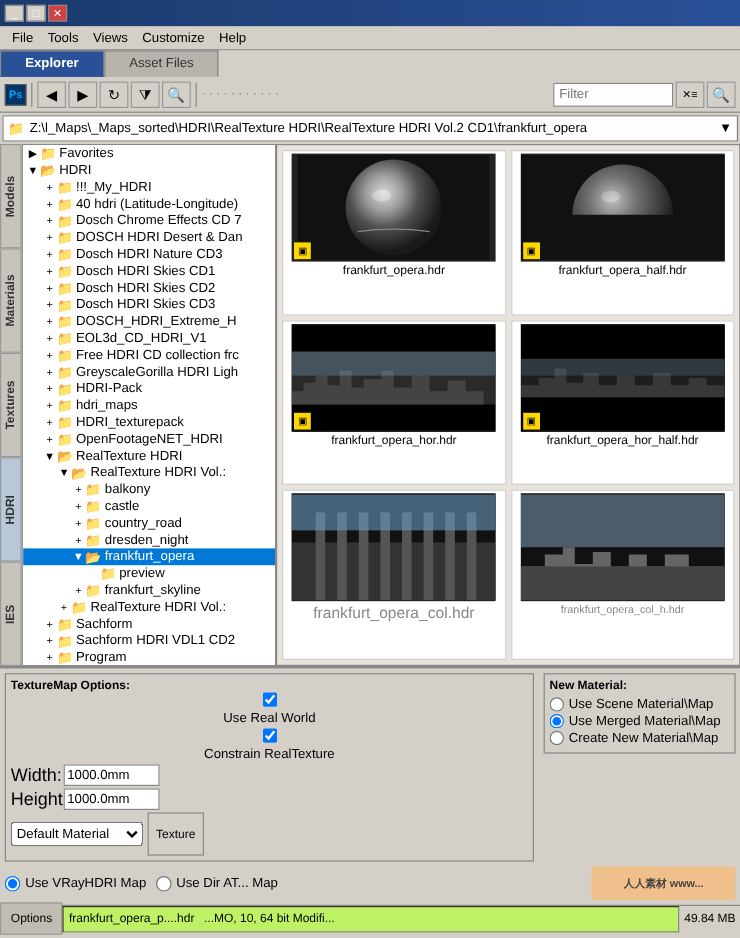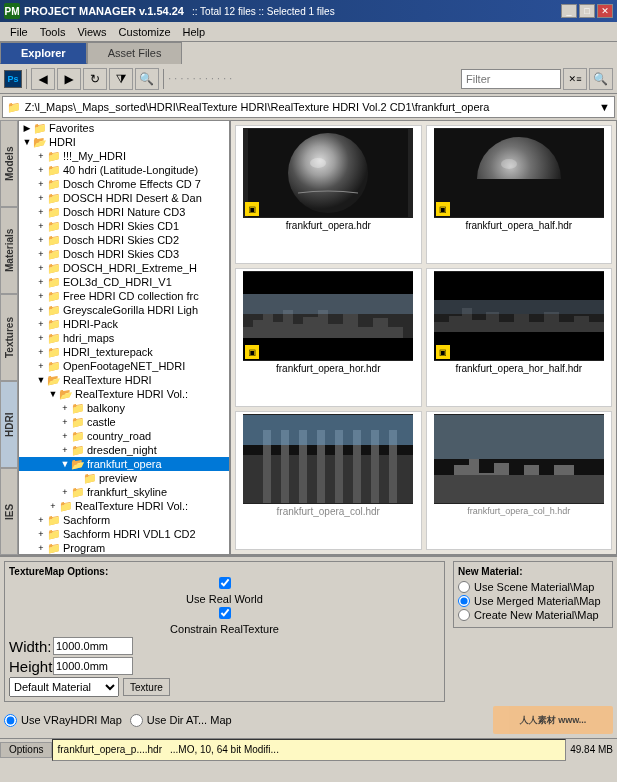--- a/index.html
+++ b/index.html
@@ -57,53 +57,48 @@
     .bottom-panel { background: #d4d0c8; border-top: 2px solid #888; padding: 4px; display: flex; flex-direction: column; gap: 2px; }
     .bottom-row1 { display: flex; gap: 8px; align-items: flex-start; }
     .texturemap-options { border: 1px solid #888; padding: 4px; flex: 1; }
     .texturemap-title { font-size: 10px; font-weight: bold; margin-bottom: 0; }
     .checkbox-row { display: flex; align-items: center; gap: 4px; margin-bottom: 2px; flex-direction: column; }
     .checkbox-row input[type=checkbox] { width: 12px; height: 12px; }
     .size-row { display: flex; align-items: center; gap: 4px; margin-bottom: 2px; }
     .size-label { font-size: 15px; width: 40px; }
     .size-input { width: 80px; height: 18px; border: 1px solid #888; background: white; padding: 0 2px; font-size: 11px; }
     .material-dropdown { height: 20px; width: 110px; font-size: 11px; }
-    .texture-btn { height: 18px; padding: 0 6px; font-size: 10px; background: #d4d0c8; border: 1px solid #888; cursor: pointer; }
+    .texture-btn { height: 36px; padding: 0 6px; font-size: 10px; background: #d4d0c8; border: 1px solid #888; cursor: pointer; }
 
     .new-material-box { border: 1px solid #888; padding: 4px; min-width: 160px; }
     .new-material-title { font-size: 10px; font-weight: bold; margin-bottom: 4px; }
     .radio-row { display: flex; align-items: center; gap: 4px; margin-bottom: 2px; }
     .radio-row input[type=radio] { width: 12px; height: 12px; }
 
     .bottom-row2 { display: flex; align-items: center; gap: 8px; margin-top: 2px; }
     .radio-vray { display: flex; align-items: center; gap: 4px; }
 
     
     .status-bar { background: #d4d0c8; height: 22px; display: flex; align-items: center; border-top: 1px solid #888; font-size: 10px; }
-    .status-btn { height: 16px; padding: 0 8px; background: #c0bcb4; border: 1px solid #999; cursor: pointer; font-size: 10px; }
-    .status-path { flex: 1; background: #fef9c3; height: 22px; display: flex; align-items: center; padding: 0 4px; font-size: 10px; border: 1px inset #888; }
+    .status-btn { height: 27px; padding: 0 8px; background: #c0bcb4; border: 1px solid #999; cursor: pointer; font-size: 10px; }
+    .status-path { flex: 1; background: #bef264; height: 22px; display: flex; align-items: center; padding: 0 4px; font-size: 10px; border: 1px inset #888; }
     .status-info { padding: 0 4px; font-size: 10px; }
 
     
     ::-webkit-scrollbar { width: 12px; }
     ::-webkit-scrollbar-track { background: #d4d0c8; }
     ::-webkit-scrollbar-thumb { background: #a8a4a0; border: 1px solid #888; }
 
     .pm-icon { width: 16px; height: 16px; background: #1a6b1a; border-radius: 2px; display: flex; align-items: center; justify-content: center; color: white; font-size: 10px; font-weight: bold; }
     .ps-icon { background: #003366; color: #00aaff; font-size: 9px; font-weight: bold; width: 18px; height: 18px; display: flex; align-items: center; justify-content: center; border: 1px solid #555; }
   </style>
 </head>
 <body>
 
 <div class="title-bar">
-  <div class="title-bar-left">
-    <div class="pm-icon">PM</div>
-    <span>PROJECT MANAGER v.1.54.24</span>
-    <span style="font-weight:normal;font-size:10px;margin-left:4px;">:: Total 12 files :: Selected 1 files</span>
-  </div>
   <div class="title-bar-right">
     <div class="title-btn">_</div>
     <div class="title-btn">□</div>
     <div class="title-btn" style="background:#cc4444;color:white;">✕</div>
   </div>
 </div>
 
 <div class="menu-bar">
   <span class="menu-item">File</span>
   <span class="menu-item">Tools</span>
@@ -406,21 +401,21 @@
           <rect x="56" y="15" width="8" height="73" fill="#555"></rect>
           <rect x="74" y="15" width="8" height="73" fill="#555"></rect>
           <rect x="92" y="15" width="8" height="73" fill="#555"></rect>
           <rect x="110" y="15" width="8" height="73" fill="#555"></rect>
           <rect x="128" y="15" width="8" height="73" fill="#555"></rect>
           <rect x="146" y="15" width="8" height="73" fill="#555"></rect>
 
           <rect x="0" y="0" width="170" height="30" fill="#6a9abf" opacity="0.6"></rect>
         </svg>
       </div>
-      <div class="file-name" style="font-size:10px;color:#888;">frankfurt_opera_col.hdr</div>
+      <div class="file-name" style="font-size:13px;color:#888;">frankfurt_opera_col.hdr</div>
     </div>
 
     <div class="file-item">
       <div class="file-preview">
         <svg width="170" height="88" xmlns="http://www.w3.org/2000/svg">
           <rect width="170" height="88" fill="#111"></rect>
           <rect x="0" y="0" width="170" height="44" fill="#87a8c0" opacity="0.5"></rect>
           <path d="M0 60 L20 60 L20 50 L35 50 L35 44 L45 44 L45 58 L60 58 L60 48 L75 48 L75 60 L90 60 L90 50 L105 50 L105 60 L120 60 L120 50 L140 50 L140 60 L170 60 L170 88 L0 88 Z" fill="#666"></path>
           <rect x="0" y="60" width="170" height="28" fill="#444"></rect>
         </svg>

